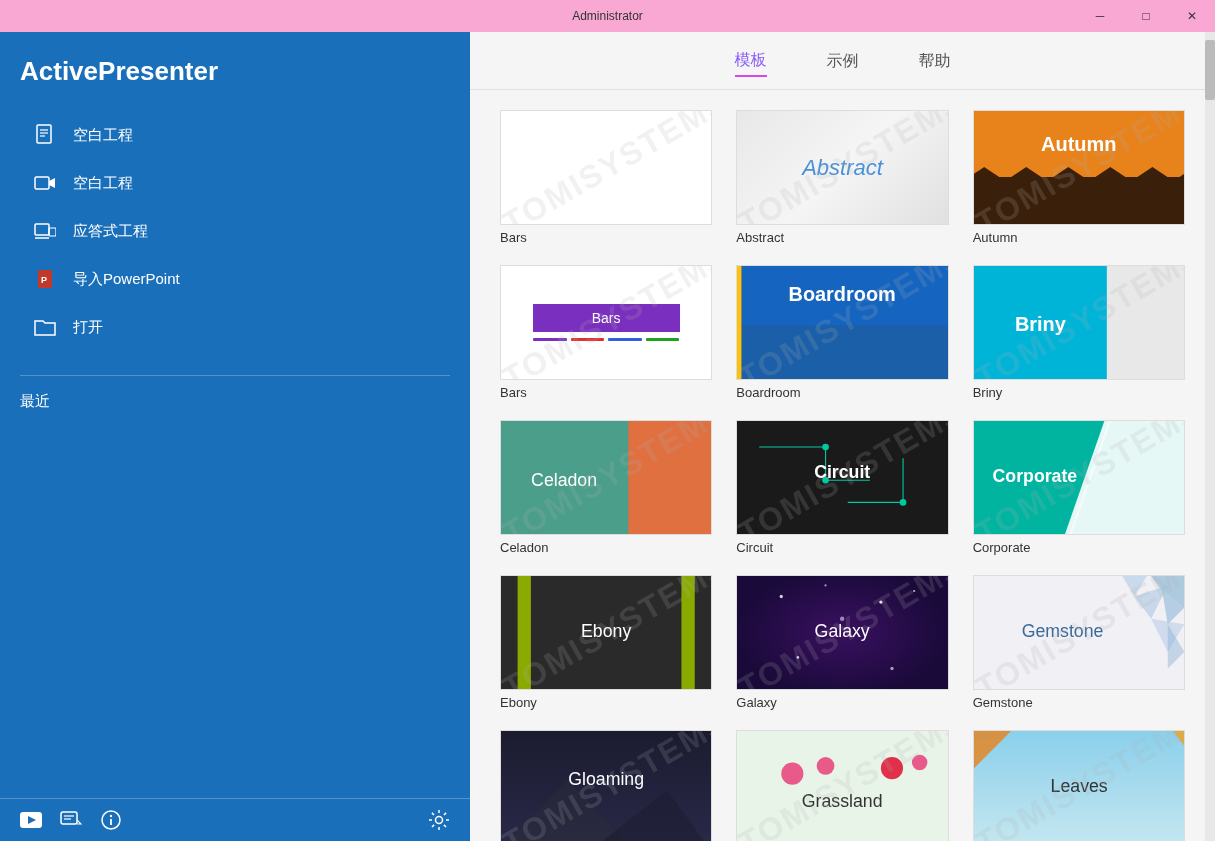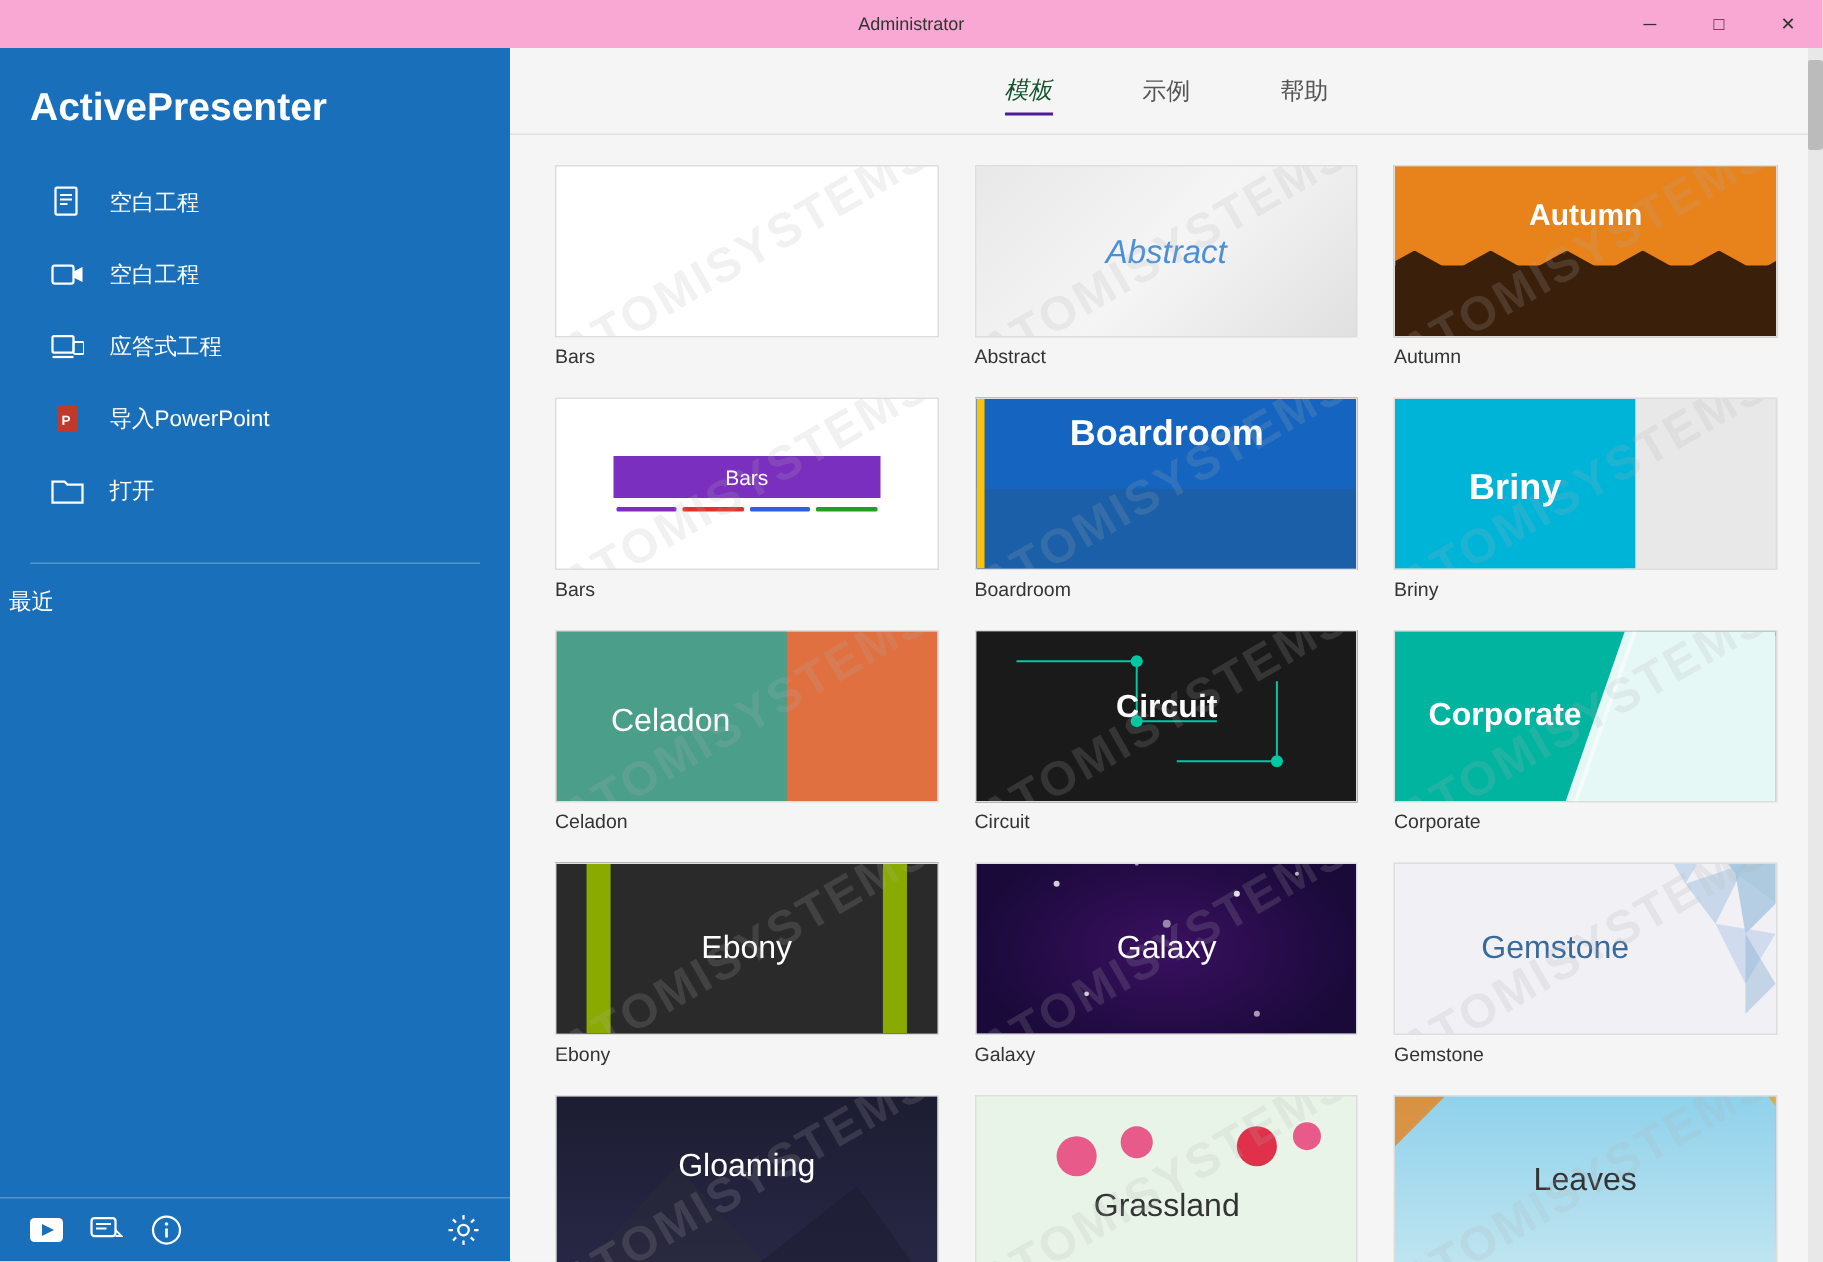--- a/index.html
+++ b/index.html
@@ -40,21 +40,21 @@
 
     
     .main-layout {
       display: flex;
       flex: 1;
       overflow: hidden;
     }
 
     
     .sidebar {
-      width: 340px;
+      width: 470px;
       background: #1a6fba;
       color: white;
       display: flex;
       flex-direction: column;
       flex-shrink: 0;
     }
     .sidebar-header {
       padding: 24px 20px 8px 20px;
     }
     .app-title {
@@ -88,21 +88,21 @@
       display: flex;
       align-items: center;
       justify-content: center;
     }
     .sidebar-divider {
       border: none;
       border-top: 1px solid rgba(255,255,255,0.25);
       margin: 8px 20px;
     }
     .sidebar-recent {
-      padding: 8px 6px;
+      padding: 8px 20px;
       font-size: 15px;
       color: white;
     }
     .sidebar-bottom {
       margin-top: auto;
       border-top: 1px solid rgba(255,255,255,0.25);
       padding: 10px 20px;
       display: flex;
       align-items: center;
       justify-content: space-between;
@@ -140,23 +140,22 @@
       border-bottom: 1px solid #e0e0e0;
       flex-shrink: 0;
     }
     .tab-item {
       font-size: 16px;
       cursor: pointer;
       padding: 4px 0;
       color: #555;
     }
     .tab-item.active {
-      color: #14532d;
-      border-bottom: 2px solid #4c1d95;
-      font-style: italic;
+      color: #8b5cf6;
+      border-bottom: 2px solid #d946ef;
     }
 
     
     .templates-container {
       flex: 1;
       overflow-y: auto;
       padding: 20px 30px;
     }
     .templates-grid {
       display: grid;

